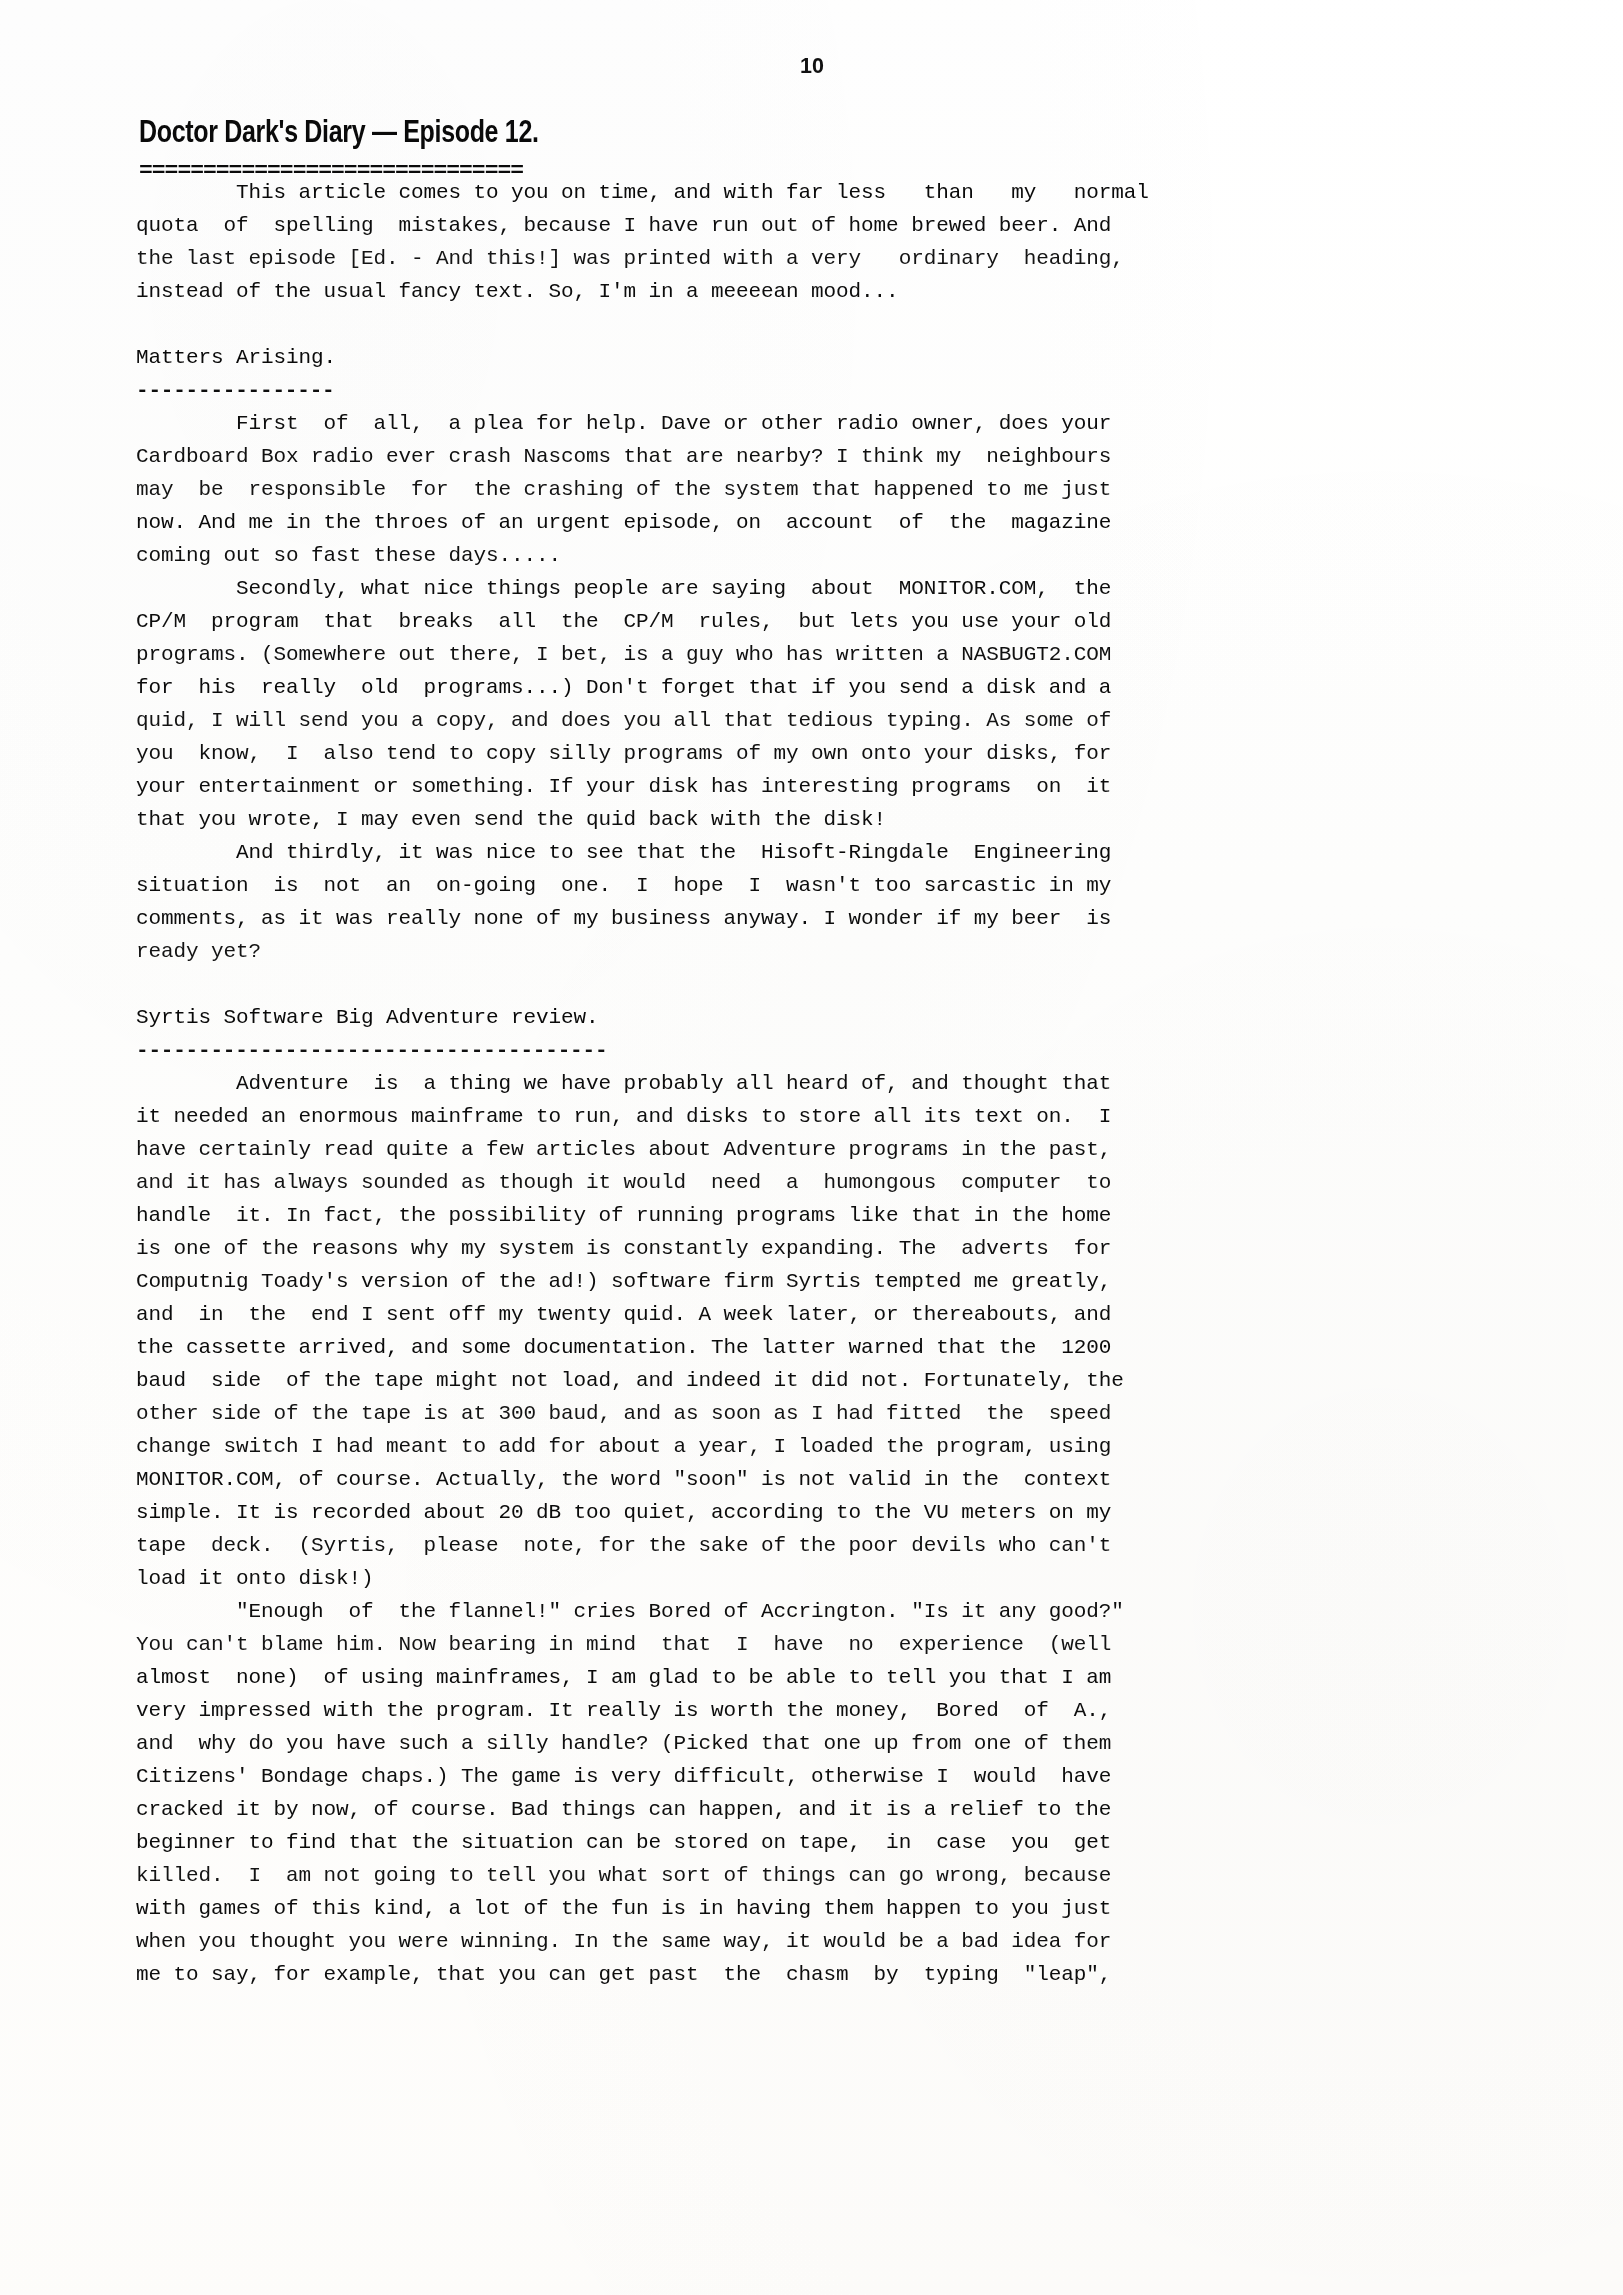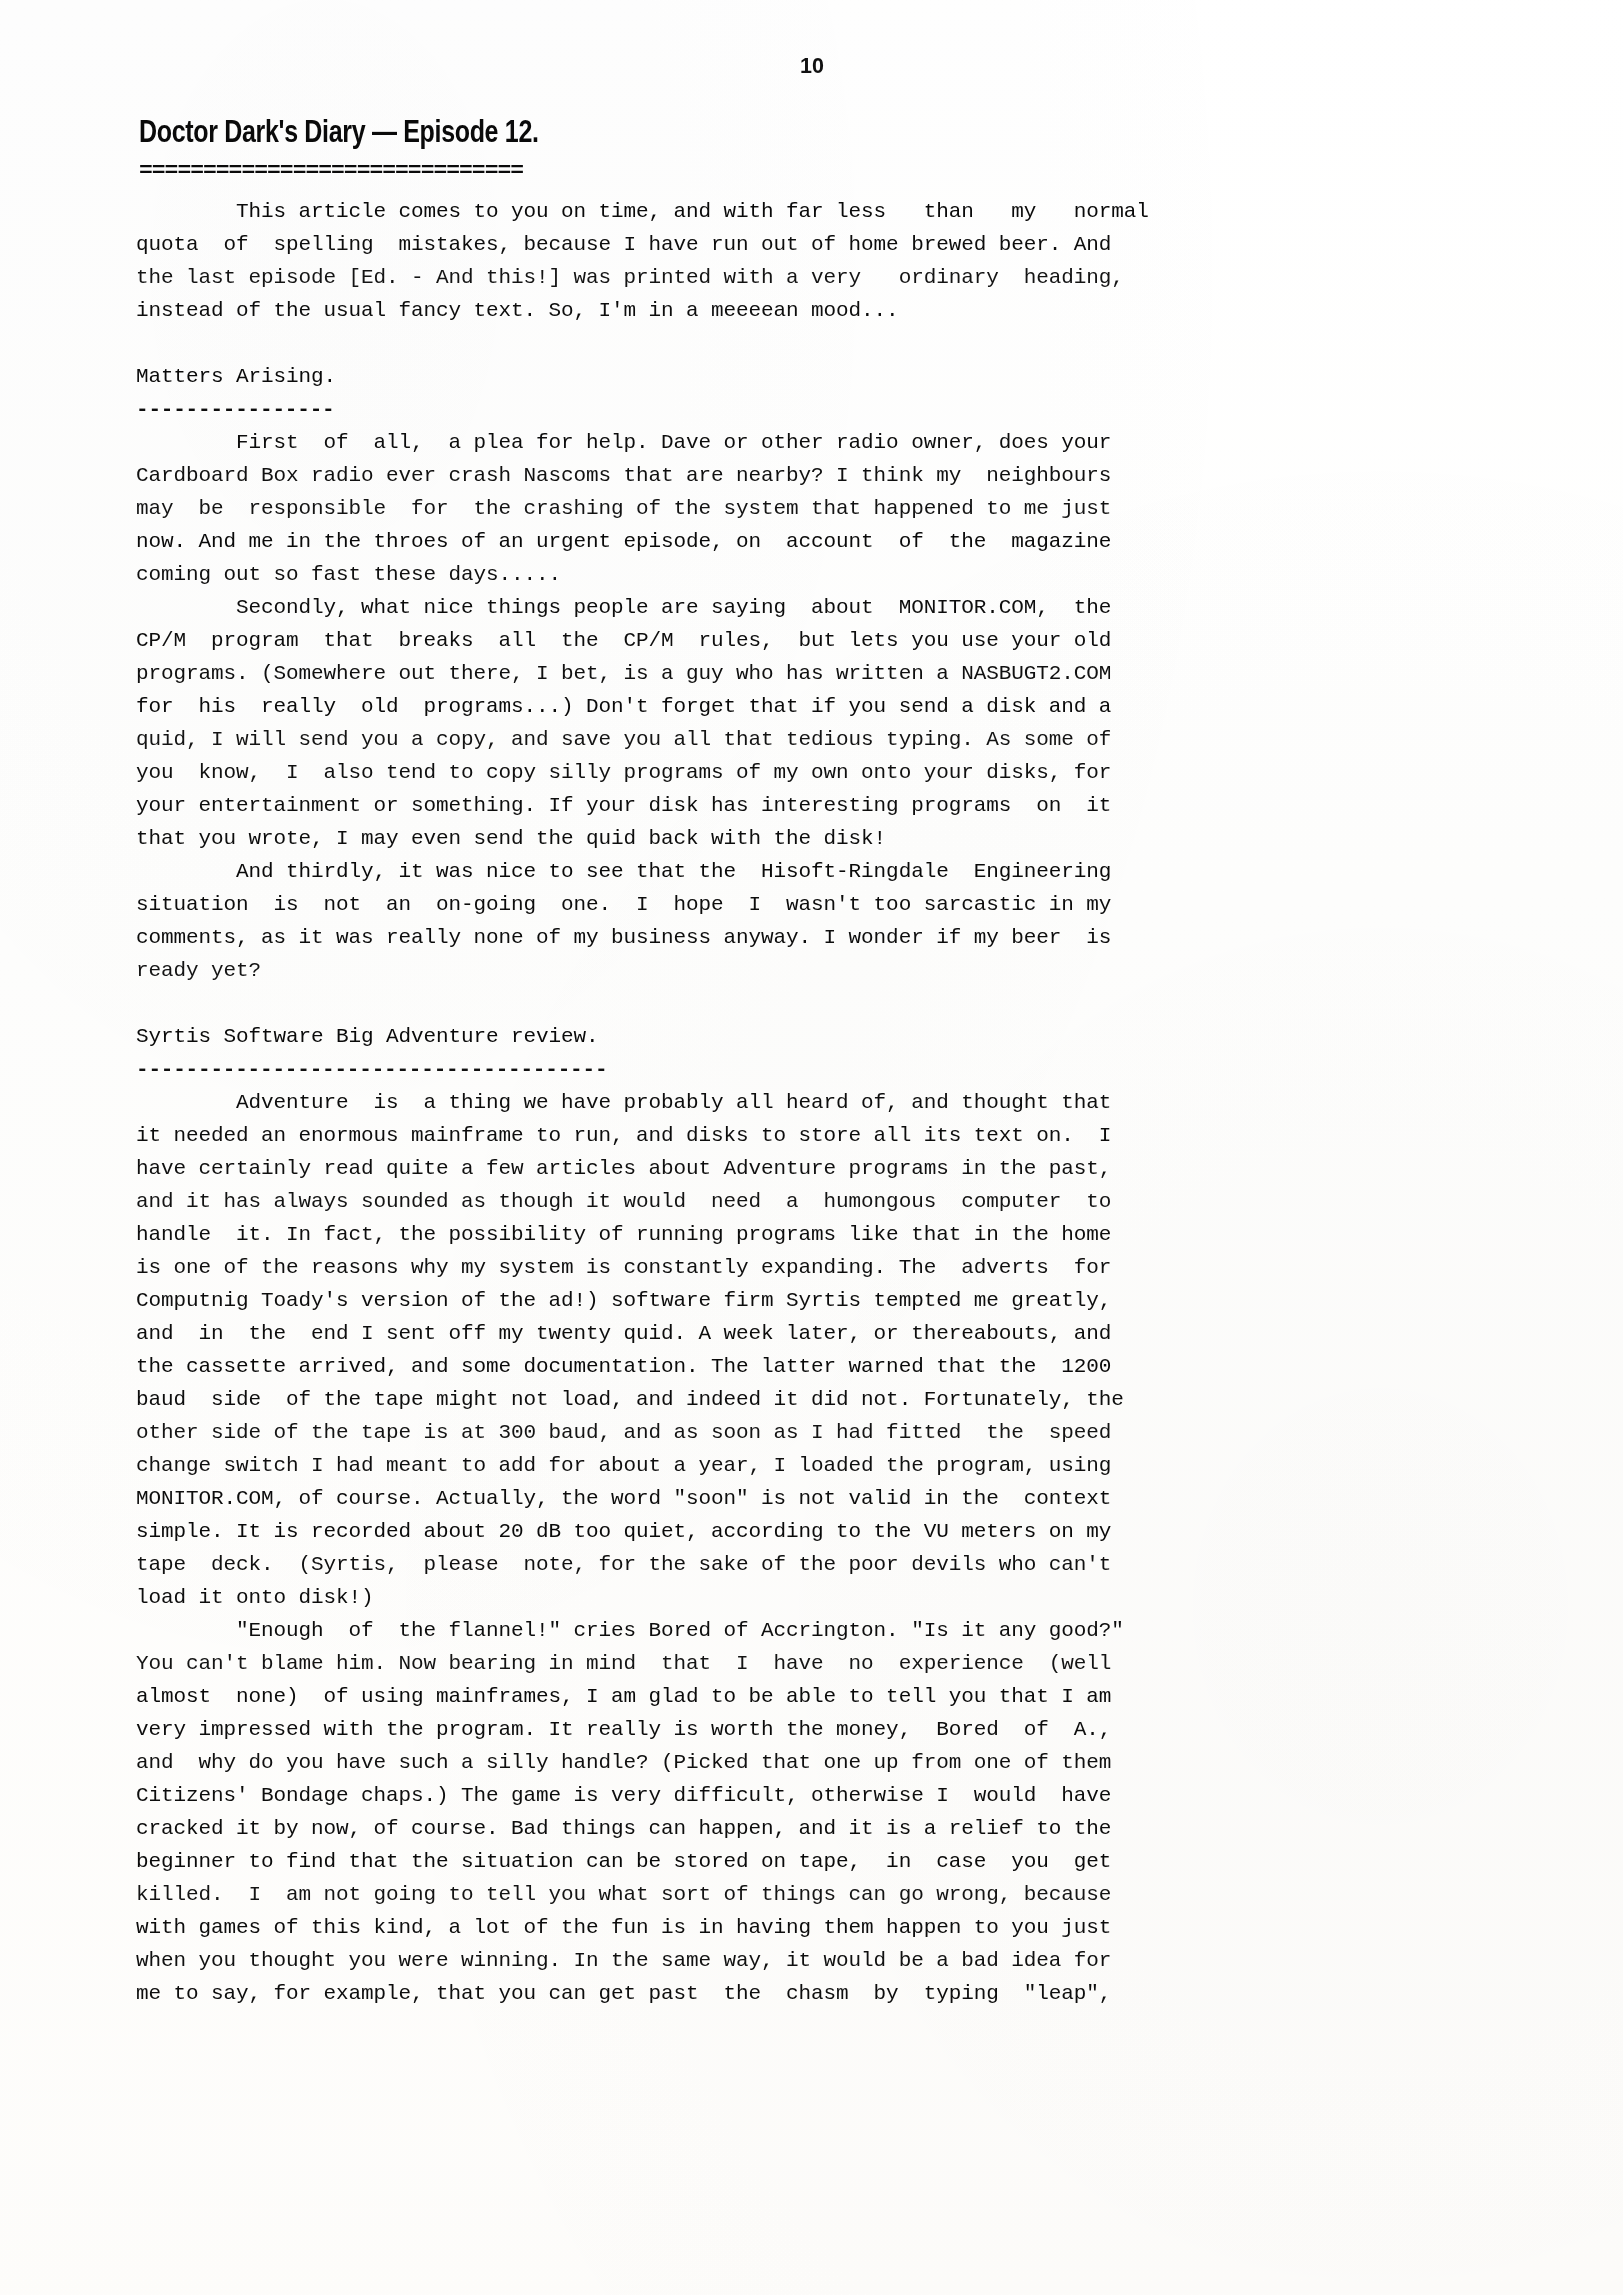--- a/index.html
+++ b/index.html
@@ -74,21 +74,21 @@
     letter-spacing: -1px;
     transform: scaleY(0.85);
     transform-origin: left center;
     color: #0a0a0a;
     white-space: pre;
   }
 
   
   .body-block {
     position: absolute;
-    top: 195px;
+    top: 176px;
     left: 136px;
     width: 1339px;
   }
 
   .tl {                     
     font-family: "Liberation Mono", "DejaVu Sans Mono", monospace;
     font-size: 21px;
     line-height: 33px;
     letter-spacing: -0.1px;
     white-space: pre;
@@ -135,21 +135,21 @@
       <div class="tl rule">----------------</div>
       <div class="tl">        First  of  all,  a plea for help. Dave or other radio owner, does your</div>
       <div class="tl">Cardboard Box radio ever crash Nascoms that are nearby? I think my  neighbours</div>
       <div class="tl">may  be  responsible  for  the crashing of the system that happened to me just</div>
       <div class="tl">now. And me in the throes of an urgent episode, on  account  of  the  magazine</div>
       <div class="tl">coming out so fast these days.....</div>
       <div class="tl">        Secondly, what nice things people are saying  about  MONITOR.COM,  the</div>
       <div class="tl">CP/M  program  that  breaks  all  the  CP/M  rules,  but lets you use your old</div>
       <div class="tl">programs. (Somewhere out there, I bet, is a guy who has written a NASBUGT2.COM</div>
       <div class="tl">for  his  really  old  programs...) Don't forget that if you send a disk and a</div>
-      <div class="tl">quid, I will send you a copy, and save you all that tedious typing. As some of</div>
+      <div class="tl">quid, I will send you a copy, and does you all that tedious typing. As some of</div>
       <div class="tl">you  know,  I  also tend to copy silly programs of my own onto your disks, for</div>
       <div class="tl">your entertainment or something. If your disk has interesting programs  on  it</div>
       <div class="tl">that you wrote, I may even send the quid back with the disk!</div>
       <div class="tl">        And thirdly, it was nice to see that the  Hisoft-Ringdale  Engineering</div>
       <div class="tl">situation  is  not  an  on-going  one.  I  hope  I  wasn't too sarcastic in my</div>
       <div class="tl">comments, as it was really none of my business anyway. I wonder if my beer  is</div>
       <div class="tl">ready yet?</div>
       <div class="tl blank">&nbsp;</div>
       <div class="tl">Syrtis Software Big Adventure review.</div>
       <div class="tl rule">--------------------------------------</div>

